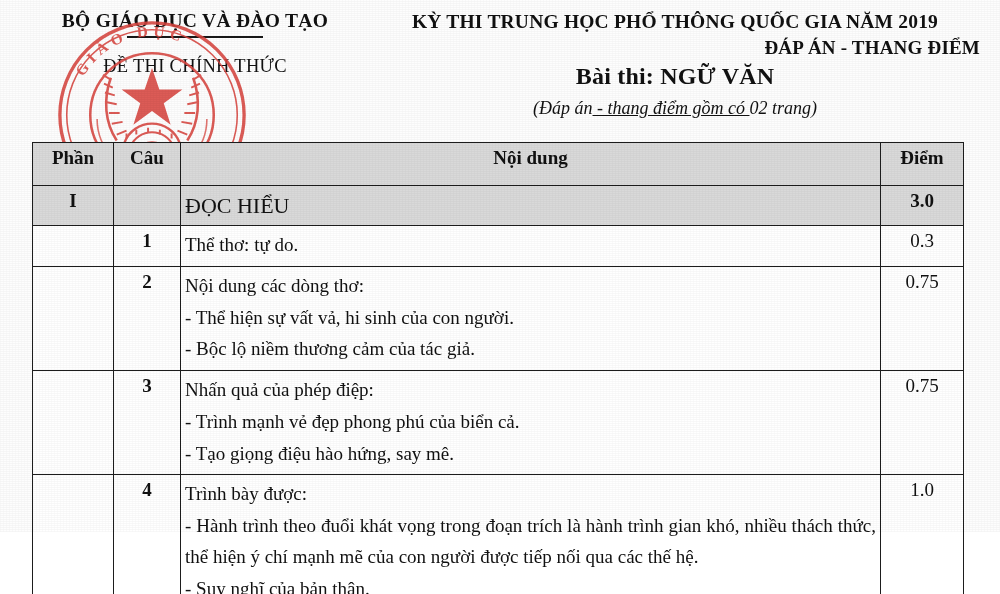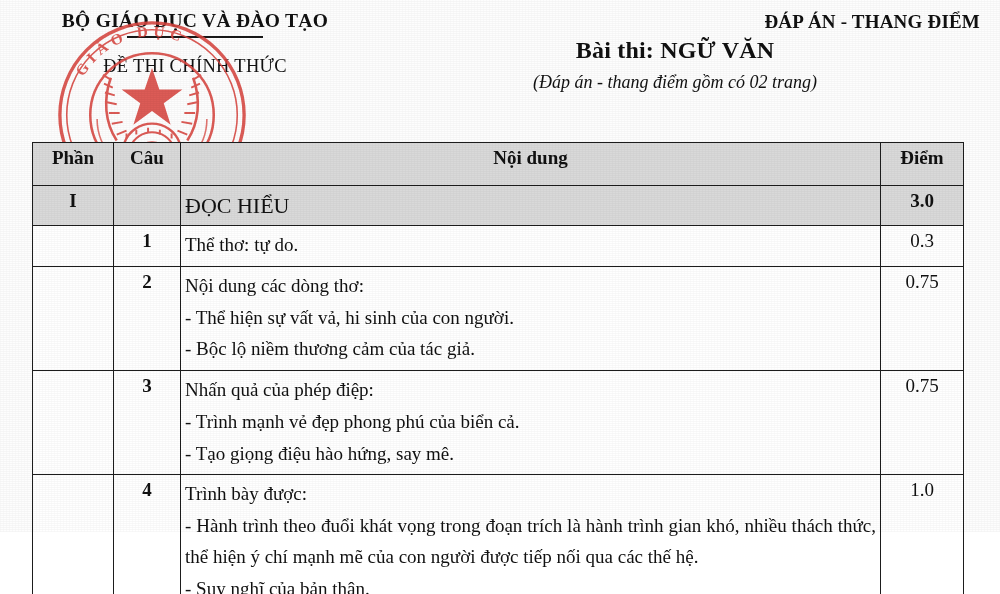--- a/index.html
+++ b/index.html
@@ -88,20 +88,21 @@
     line-height: 1.38;
   }
   .exam-note {
     font-style: italic;
     font-size: 18px;
     white-space: nowrap;
     line-height: 1.45;
     margin-top: 2px;
   }
   .exam-note .ul {
+    text-decoration: underline;
   }
 
   
   .seal {
     position: absolute;
     left: 54px;
     top: 17px;
     width: 196px;
     height: 196px;
     pointer-events: none;
@@ -202,20 +203,21 @@
 
   <div class="header">
 
     <div class="hdr-left">
       <div class="ministry-line">BỘ GIÁO DỤC VÀ ĐÀO TẠO</div>
       <div class="ministry-rule"></div>
       <div class="official-line">ĐỀ THI CHÍNH THỨC</div>
     </div>
 
     <div class="hdr-right">
+      <div class="exam-title">KỲ THI TRUNG HỌC PHỔ THÔNG QUỐC GIA NĂM 2019</div>
       <div class="exam-sub">ĐÁP ÁN - THANG ĐIỂM</div>
       <div class="exam-subject">Bài thi: NGỮ VĂN</div>
       <div class="exam-note"><span>(Đáp án</span><span class="ul"> - thang điểm gồm có </span><span>02 trang)</span></div>
     </div>
 
     <div class="seal">
       <svg viewBox="0 0 200 200" xmlns="http://www.w3.org/2000/svg">
         <defs>
           <path id="ringTop" d="M 100,100 m -80,0 a 80,80 0 1,1 160,0" fill="none"></path>
           <path id="ringBottom" d="M 100,100 m 80,0 a 80,80 0 1,1 -160,0" fill="none"></path>

